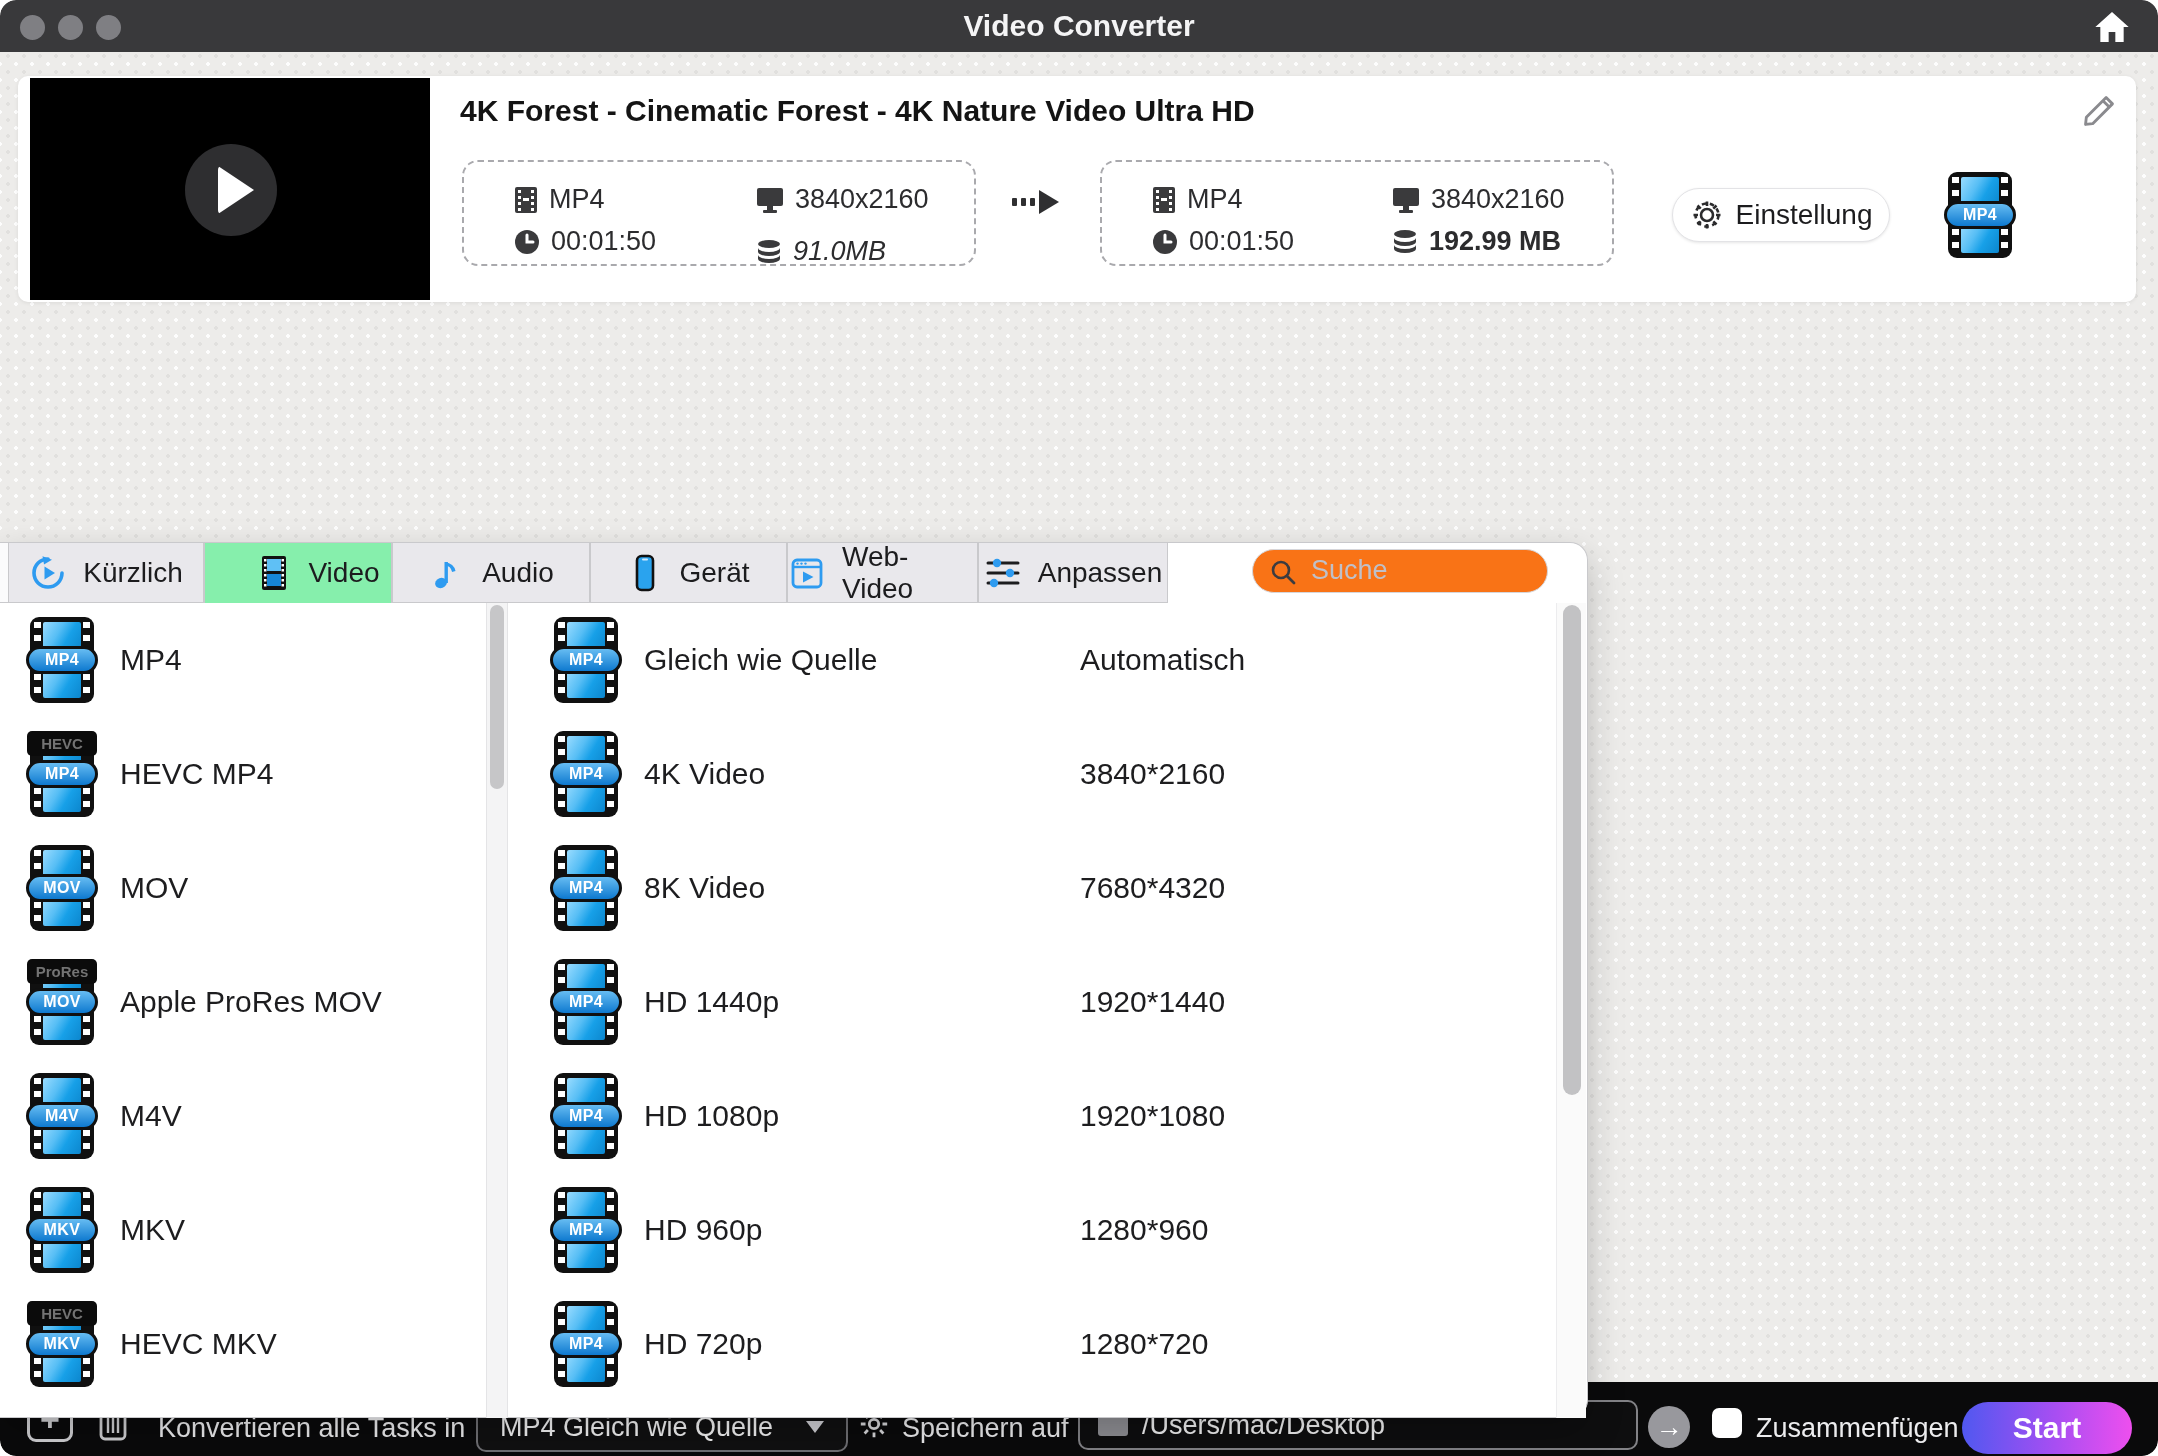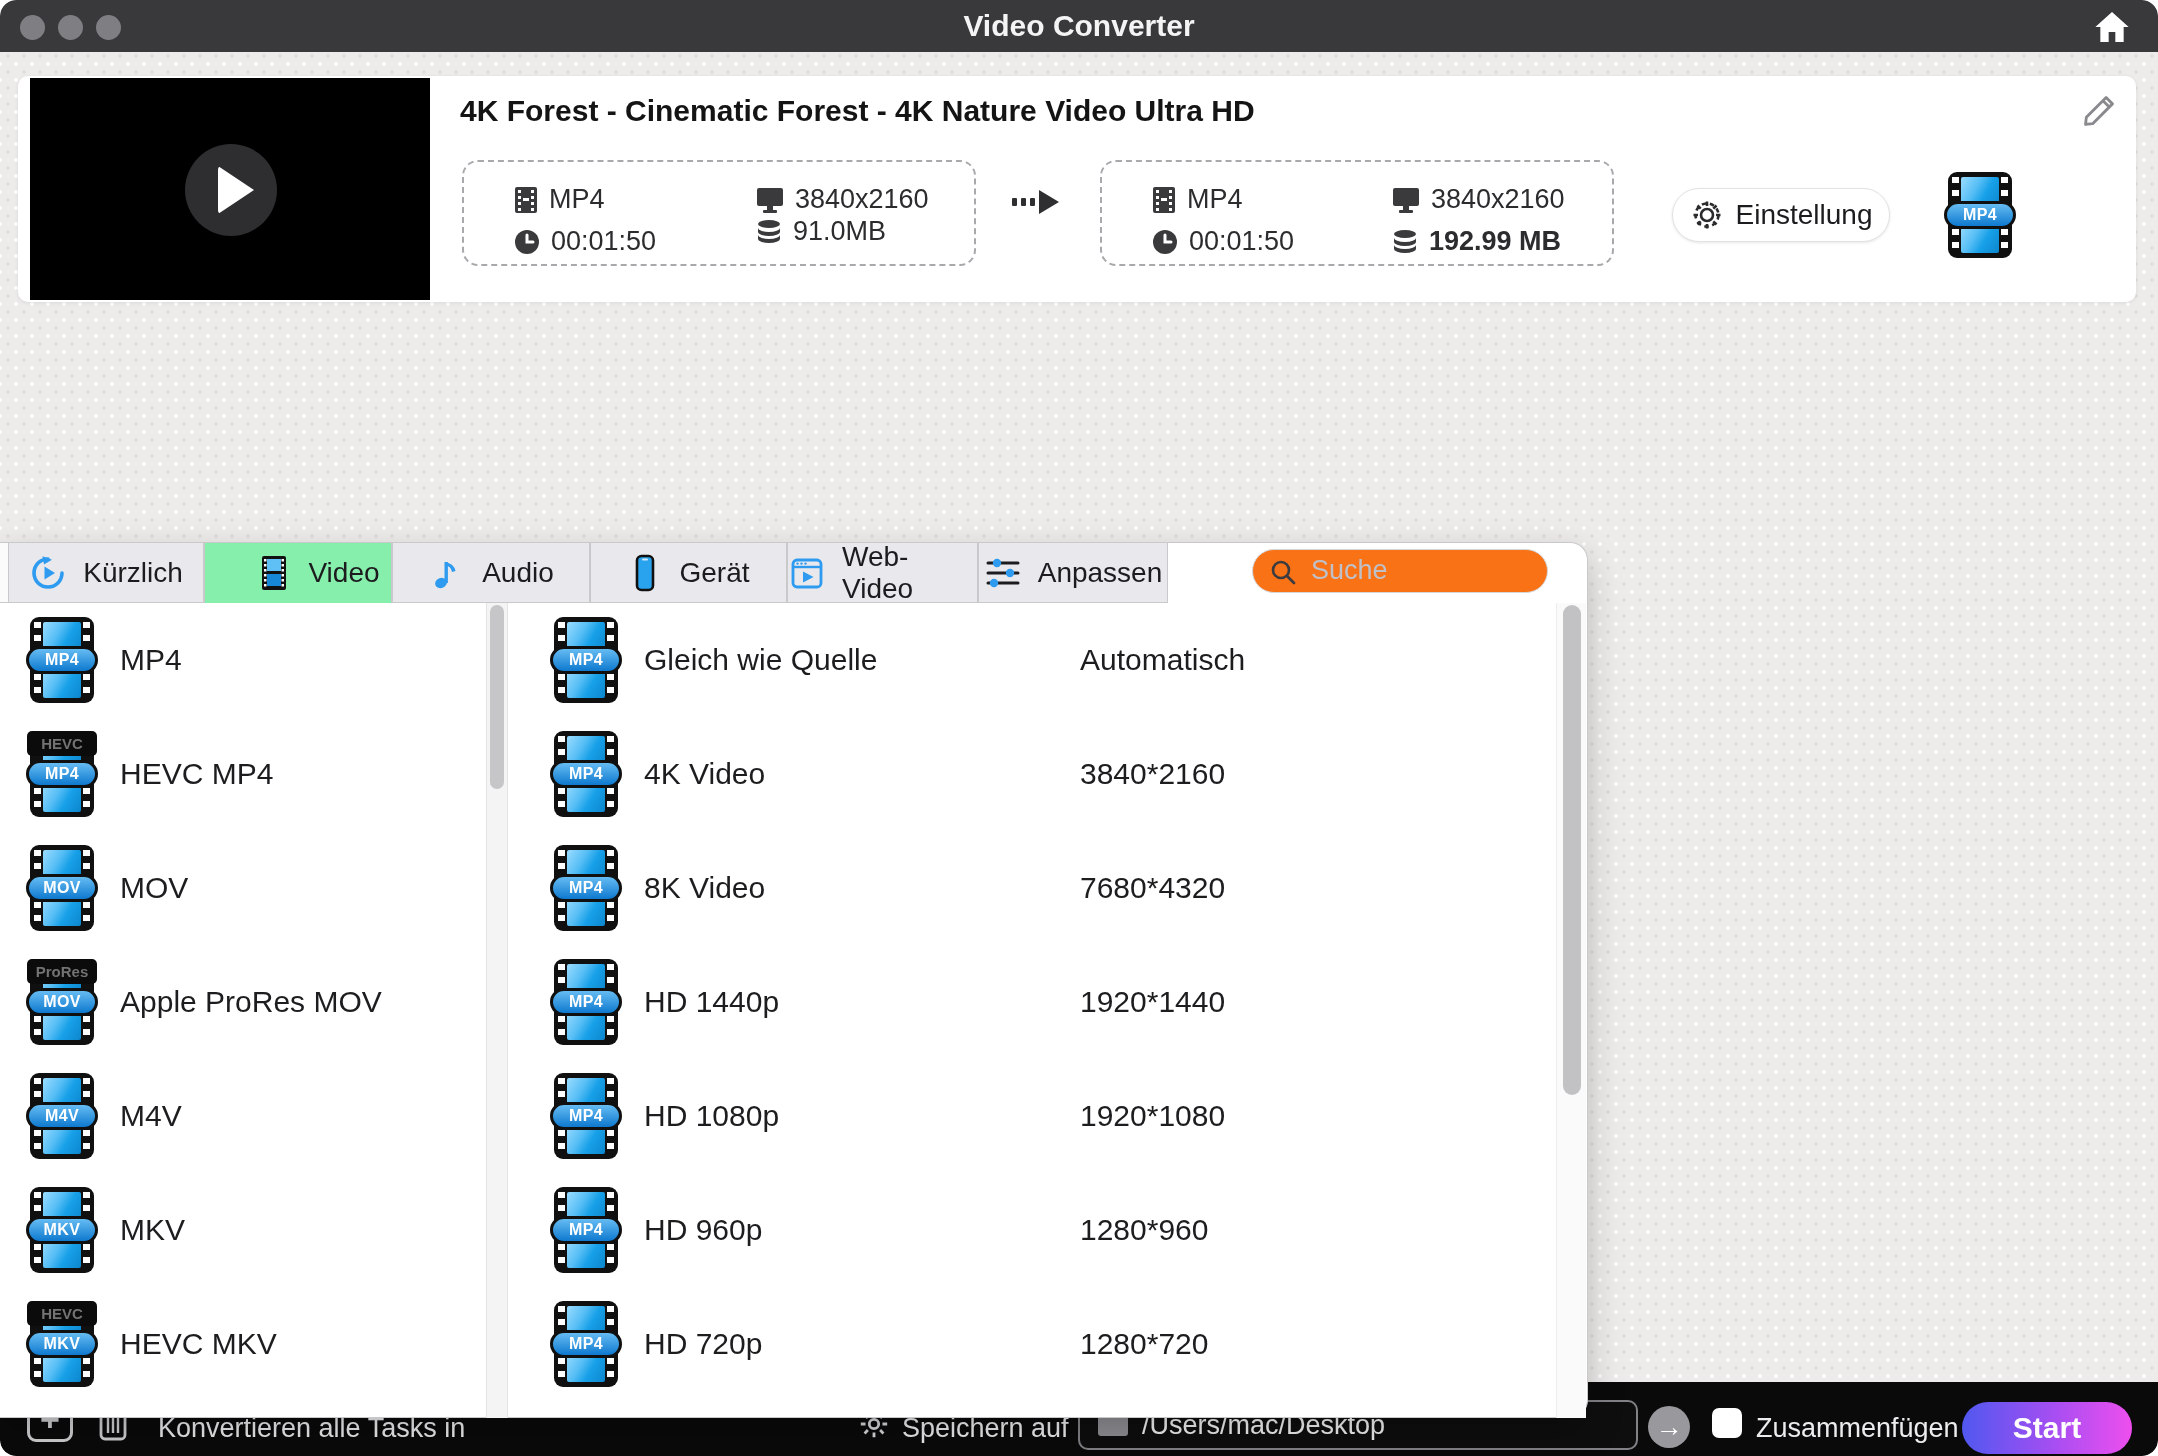--- a/index.html
+++ b/index.html
@@ -146,21 +146,21 @@
       </div>
       <div class="cell" style="left:50px;top:64px;">
         <span class="ic">
           <svg width="26" height="26" viewBox="0 0 26 26">
               <circle cx="13" cy="13" r="12" fill="#3a3a3c"></circle>
               <path d="M13 6 V13 H19" stroke="#fff" stroke-width="3" fill="none" stroke-linecap="round"></path>
             </svg>
         </span>
         <span>00:01:50</span>
       </div>
-      <div class="cell" style="left:292px;top:54px;">
+      <div class="cell" style="left:292px;top:74px;font-style:italic;">
         <span class="ic">
           <svg width="26" height="26" viewBox="0 0 26 26">
               <ellipse cx="13" cy="5" rx="11" ry="4" fill="#3a3a3c"></ellipse>
               <path d="M2 9 a11 4 0 0 0 22 0 v4 a11 4 0 0 1 -22 0z" fill="#3a3a3c"></path>
               <path d="M2 16 a11 4 0 0 0 22 0 v4 a11 4 0 0 1 -22 0z" fill="#3a3a3c"></path>
             </svg>
         </span>
         <span>91.0MB</span>
       </div>
     </div>
@@ -503,20 +503,24 @@
     <div class="trashbtn">
       <svg width="34" height="40" viewBox="0 0 34 40">
         <rect x="5" y="9" width="24" height="28" rx="4" fill="none" stroke="#cfcfd2" stroke-width="2.8"></rect>
         <line x1="2" y1="9" x2="32" y2="9" stroke="#cfcfd2" stroke-width="2.8"></line>
         <line x1="12" y1="15" x2="12" y2="31" stroke="#cfcfd2" stroke-width="2.4"></line>
         <line x1="17" y1="15" x2="17" y2="31" stroke="#cfcfd2" stroke-width="2.4"></line>
         <line x1="22" y1="15" x2="22" y2="31" stroke="#cfcfd2" stroke-width="2.4"></line>
       </svg>
     </div>
     <span class="bb-label" style="left:158px;">Konvertieren alle Tasks in</span>
+    <div class="dropdown">
+      <span>MP4 Gleich wie Quelle</span>
+      <span class="caret"></span>
+    </div>
     <div class="bargear">
       <svg width="32" height="32" viewBox="0 0 34 34">
         <g fill="none" stroke="#d6d6d9" stroke-width="3">
           <circle cx="17" cy="17" r="5"></circle>
           <path d="M17 3 V8 M17 26 V31 M3 17 H8 M26 17 H31 M7 7 L10.5 10.5 M23.5 23.5 L27 27 M27 7 L23.5 10.5 M10.5 23.5 L7 27"></path>
         </g>
       </svg>
     </div>
     <span class="bb-label" style="left:902px;">Speichern auf</span>
     <div class="pathfield">

